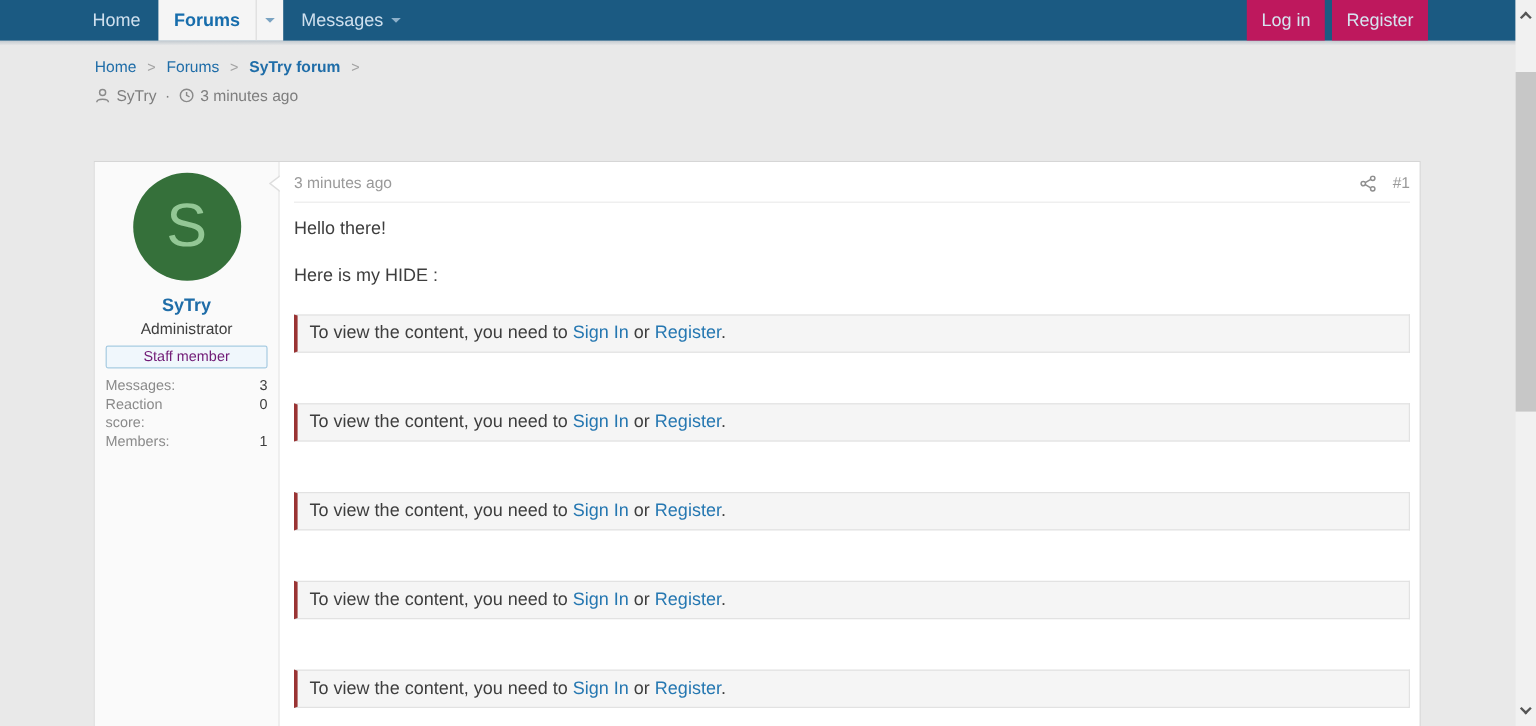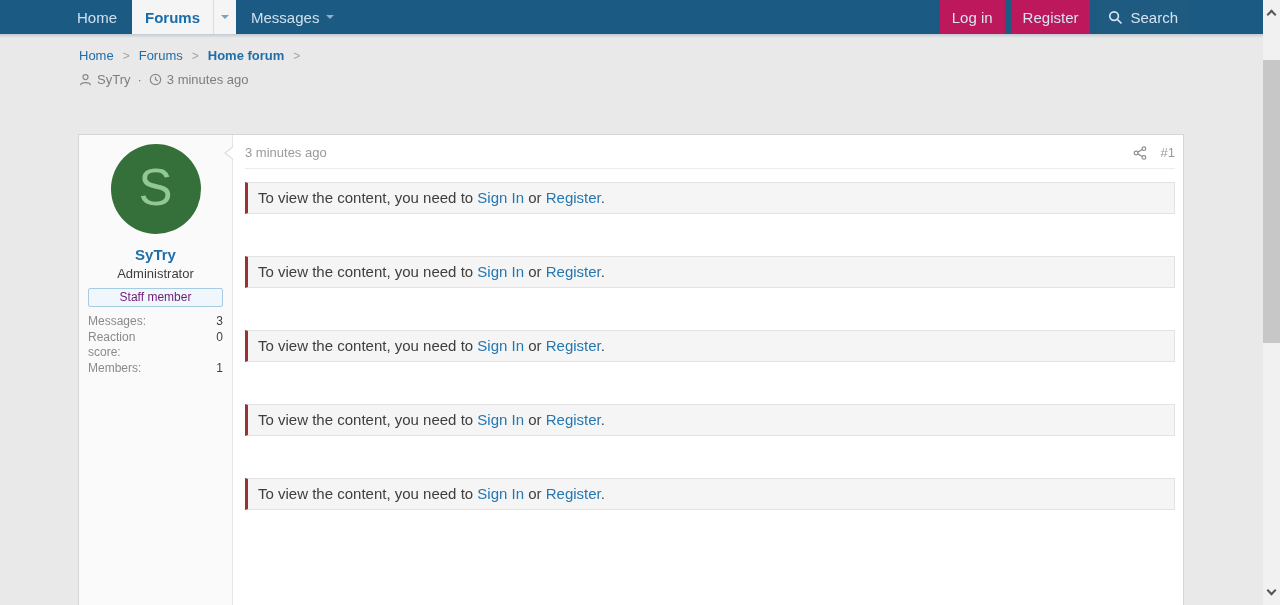--- a/index.html
+++ b/index.html
@@ -101,21 +101,21 @@
     border-bottom:1px solid #ececec; padding-bottom:8px;
     color:#9a9a9a; font-size:13px;
   }
   .msg-header-right { display:flex; align-items:center; gap:14px; }
   .share-icon { cursor:pointer; }
   .post-number { color:#9a9a9a; text-decoration:none; cursor:pointer; }
 
   .msg-body { margin-top:12px; font-size:15px; color:#3e3e3e; line-height:19px; }
   .msg-para2 { margin-top:20px; }
   .hide-block {
-    margin-top:13px; margin-bottom:42px;
+    margin-top:23px; margin-bottom:42px;
     background:#f5f5f5; border:1px solid #e2e2e2; border-left:3px solid #993333;
     height:32px; line-height:30px; padding:0 10px; font-size:15px; color:#3e3e3e;
     white-space:nowrap;
   }
   .hide-block a { color:#2577b1; text-decoration:none; cursor:pointer; }
 
   
   .scrollbar {
     position:absolute; top:0; right:0; width:17px; height:605px; background:#f1f1f1;
   }
@@ -145,39 +145,32 @@
       <span>Messages</span>
       <span class="chev-down"></span>
     </div>
   </div>
   <div class="nav-right">
     <div class="nav-pill">
       <span>Log in</span>
     </div>
     <div class="nav-pill">
       <span>Register</span>
-    </div>
-    <div class="nav-pill search">
-      <svg class="icon-svg" width="15" height="15" viewBox="0 0 16 16">
-        <circle cx="6.5" cy="6.5" r="4.6" fill="none" stroke="#d6e4f0" stroke-width="1.8"></circle>
-        <line x1="10.2" y1="10.2" x2="14.4" y2="14.4" stroke="#d6e4f0" stroke-width="1.8"></line>
-      </svg>
-      <span>Search</span>
     </div>
   </div>
 </div>
 <div class="nav-strip"></div>
 
 <div class="content-head">
   <div class="breadcrumb">
     <a>Home</a>
     <span class="crumb-sep">&gt;</span>
     <a>Forums</a>
     <span class="crumb-sep">&gt;</span>
-    <a class="current">Home forum</a>
+    <a class="current">SyTry forum</a>
     <span class="crumb-sep">&gt;</span>
   </div>
   <div class="thread-meta">
     <svg class="icon-svg" width="13" height="13" viewBox="0 0 16 16">
       <circle cx="8" cy="5" r="3.1" fill="none" stroke="#8a8a8a" stroke-width="1.5"></circle>
       <path d="M 2 15 C 2 10.8 14 10.8 14 15" fill="none" stroke="#8a8a8a" stroke-width="1.5"></path>
     </svg>
     <a>SyTry</a>
     <span class="meta-dot">·</span>
     <svg class="icon-svg" width="13" height="13" viewBox="0 0 16 16">
@@ -222,20 +215,22 @@
           <circle cx="3.5" cy="8" r="2.1" fill="none" stroke="#8f8f8f" stroke-width="1.4"></circle>
           <circle cx="12.5" cy="13" r="2.1" fill="none" stroke="#8f8f8f" stroke-width="1.4"></circle>
           <line x1="5.4" y1="7" x2="10.6" y2="4" stroke="#8f8f8f" stroke-width="1.4"></line>
           <line x1="5.4" y1="9" x2="10.6" y2="12" stroke="#8f8f8f" stroke-width="1.4"></line>
         </svg>
         <a class="post-number">#1</a>
       </div>
     </div>
 
     <div class="msg-body">
+      <div>Hello there!</div>
+      <div class="msg-para2">Here is my HIDE :</div>
 
       <div class="hide-block">
         <span>To view the content, you need to</span>
         <a>Sign In</a>
         <span>or</span>
         <a>Register</a><span>.</span>
       </div>
 
       <div class="hide-block">
         <span>To view the content, you need to</span>

